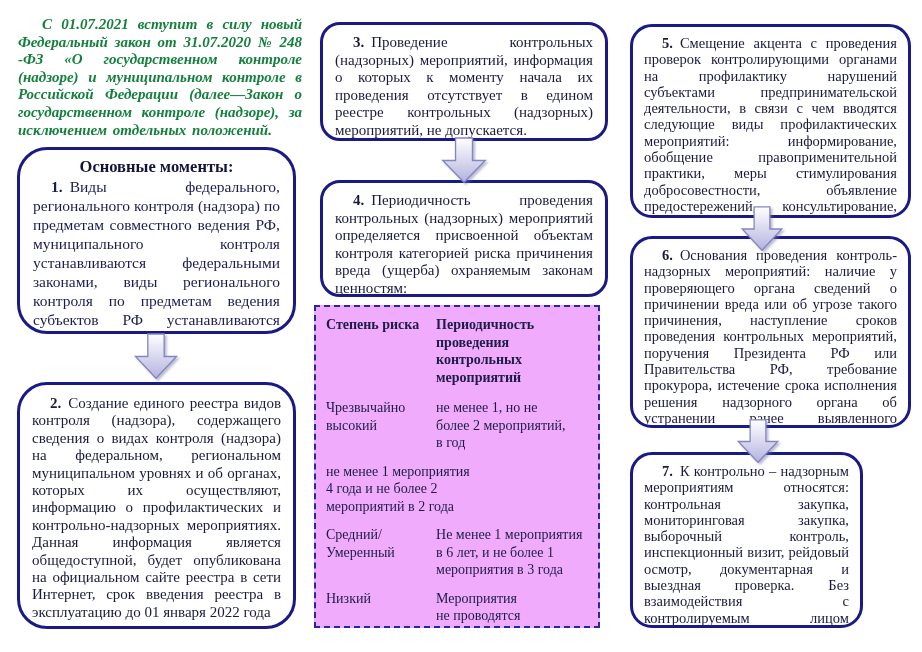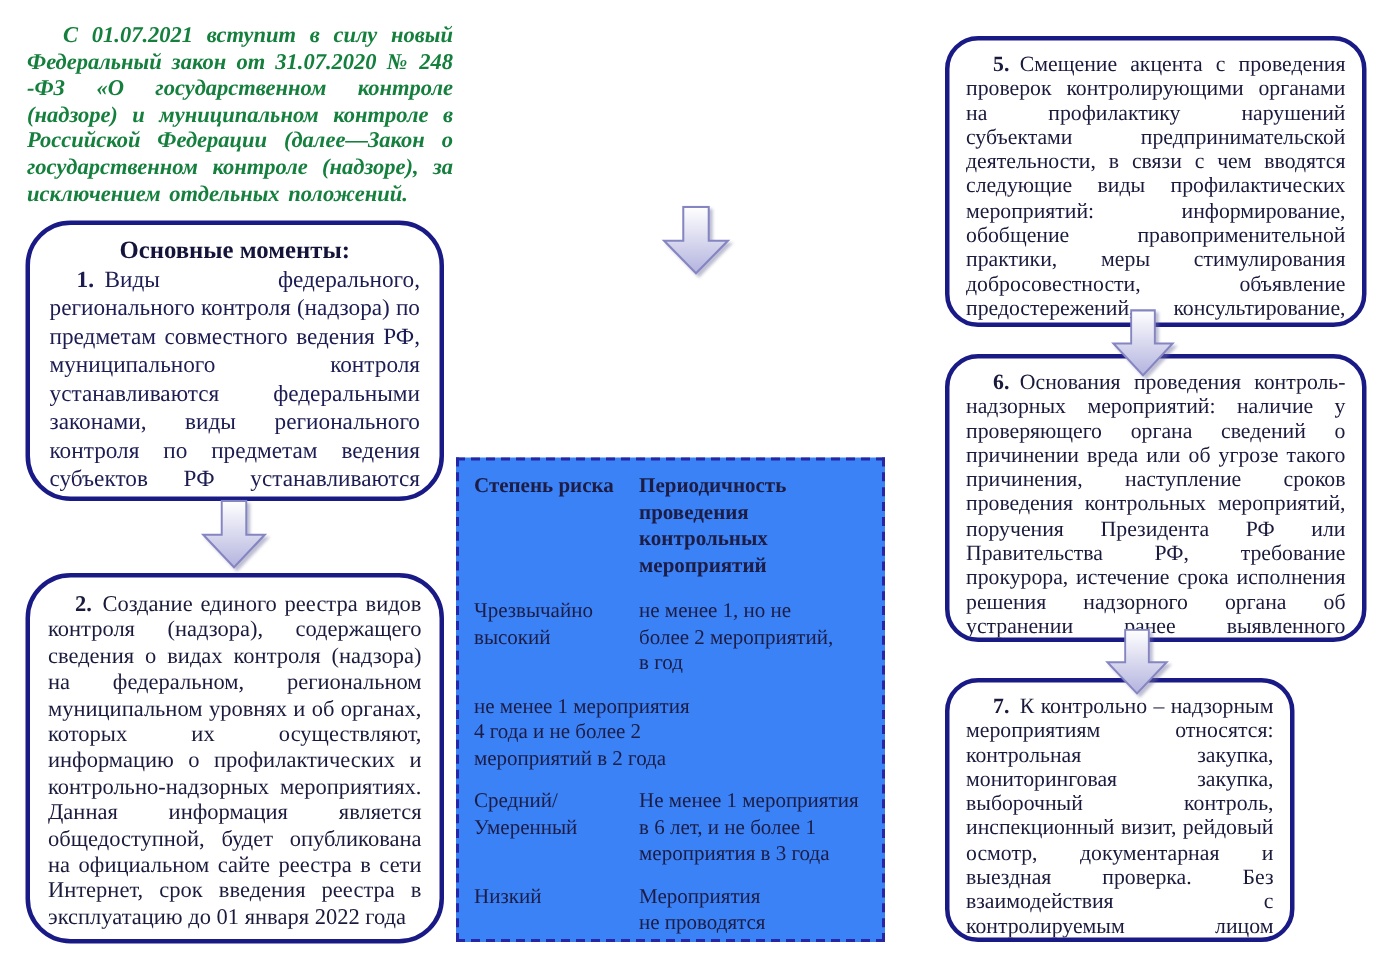--- a/index.html
+++ b/index.html
@@ -25,22 +25,22 @@
   .box2{left:17px;top:382px;width:279px;height:247px;padding:10px 12px;}
   .box2 p{font-size:15px;line-height:17.4px;}
   .box3{left:320px;top:22px;width:288px;height:119px;padding:9px 12px;border-radius:20px;}
   .box3 p,.box4 p{font-size:15px;line-height:17.5px;}
   .box4{left:320px;top:180px;width:288px;height:117px;padding:9px 12px;border-radius:20px;}
   .box5{left:630px;top:24px;width:281px;height:194px;padding:8px 11px;border-radius:22px;}
   .box5 p,.box6 p,.box7 p{font-size:14.5px;line-height:16.3px;}
   .box6{left:630px;top:236px;width:281px;height:192px;padding:8px 11px;border-radius:22px;}
   .box7{left:630px;top:452px;width:233px;height:176px;padding:8px 11px;border-radius:22px;}
   .risk-table{
-    position:absolute;left:304px;top:305px;width:286px;height:323px;box-sizing:border-box;
-    border:2px dashed #2727a5;padding:9px 10px;color:#1c1c45;background:#3b82f6;
+    position:absolute;left:314px;top:305px;width:286px;height:323px;box-sizing:border-box;
+    border:2px dashed #2727a5;padding:9px 10px;color:#1c1c45;background:#f0abfc;
   }
   .trow{display:flex;margin-bottom:11px;}
   .trow.thead{margin-bottom:13px;}
   .tcell{white-space:pre-line;font-size:14px;line-height:17.5px;}
   .tcell.c1{width:42%;}
   .tcell.c2{width:58%;}
   .thead .tcell{font-weight:bold;}
   .arrow{position:absolute;z-index:4;filter:drop-shadow(2px 2px 1px rgba(110,110,160,.45));}
   .defs-holder{position:absolute;width:0;height:0;}
 </style>
@@ -73,25 +73,35 @@
   <svg class="arrow" style="left:129px;top:333px;" width="54" height="47">
       <use href="#blockArrow"></use>
     </svg>
 
   <div class="box box2">
     <p>
       <b class="num">2.</b><span>Создание единого реестра видов контроля (надзора), содержащего сведения о видах контроля (надзора) на федеральном, региональном муниципальном уровнях и об органах, которых их осуществляют, информацию о профилактических и контрольно-надзорных мероприятиях. Данная информация является общедоступной, будет опубликована на официальном сайте реестра в сети Интернет, срок введения реестра в эксплуатацию до 01 января 2022 года</span>
     </p>
   </div>
 
+  <div class="box box3">
+    <p>
+      <b class="num">3.</b><span>Проведение контрольных (надзорных) мероприятий, информация о которых к моменту начала их проведения отсутствует в едином реестре контрольных (надзорных) мероприятий, не допускается.</span>
+    </p>
+  </div>
 
   <svg class="arrow" style="left:436px;top:137px;" width="56" height="47">
       <use href="#blockArrow"></use>
     </svg>
 
+  <div class="box box4">
+    <p>
+      <b class="num">4.</b><span>Периодичность проведения контрольных (надзорных) мероприятий определяется присвоенной объектам контроля категорией риска причинения вреда (ущерба) охраняемым законам ценностям:</span>
+    </p>
+  </div>
 
   <div class="risk-table">
     <div class="trow thead">
       <div class="tcell c1">Степень риска</div>
       <div class="tcell c2">Периодичность
 проведения
 контрольных
 мероприятий</div>
     </div>
     <div class="trow">

